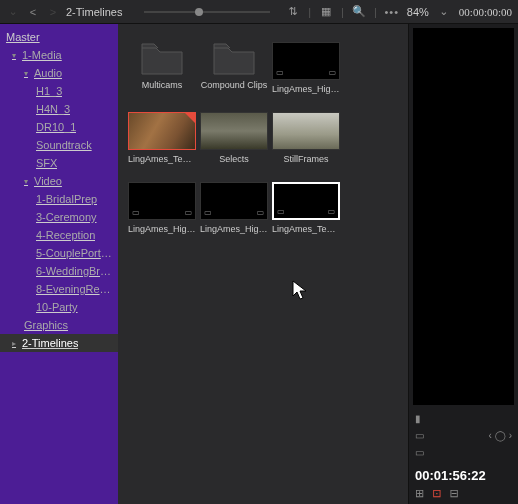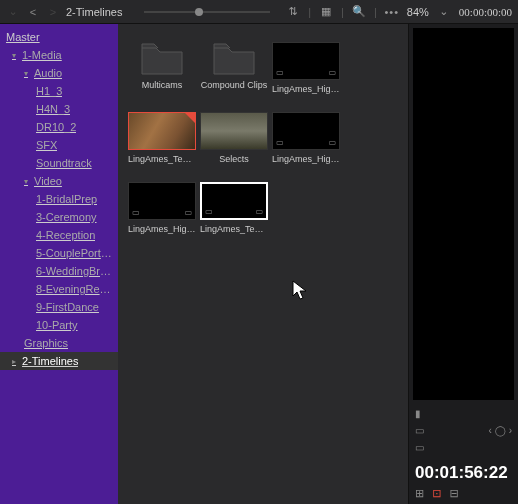--- a/index.html
+++ b/index.html
@@ -40,21 +40,21 @@
   .thumb.active { border: 2px solid #fff; }
   .thumb .tl-icon { position: absolute; bottom: 2px; left: 3px; font-size: 8px; color: #888; }
   .thumb .tl-icon.r { left: auto; right: 3px; }
   .thumb .corner-mark { position: absolute; top: 0; right: 0; width: 0; height: 0; border-top: 10px solid #e64b3c; border-left: 10px solid transparent; }
   .clip-label { font-size: 9px; color: #ccc; text-align: center; white-space: nowrap; overflow: hidden; text-overflow: ellipsis; width: 100%; }
   .cursor { position: absolute; left: 174px; top: 256px; pointer-events: none; }
   .right-panel { width: 110px; background: #1c1c1e; border-left: 1px solid #111; display: flex; flex-direction: column; }
   .viewer { flex: 1; background: #000; margin: 4px; }
   .vp-controls { padding: 4px 6px; }
   .vp-row { display: flex; align-items: center; justify-content: space-between; color: #888; font-size: 10px; margin-bottom: 6px; }
-  .vp-tc { color: #fff; font-size: 17px; font-weight: 600; padding: 4px 0; }
+  .vp-tc { color: #fff; font-size: 13px; font-weight: 600; padding: 4px 0; }
   .vp-icons { display: flex; gap: 8px; color: #888; font-size: 11px; }
   .vp-icons .rec { color: #e64b3c; }
   .dots { letter-spacing: 1px; }
 </style>
 </head>
 <body>
 
 <div class="topbar">
   <span class="nav-arrow disabled">⌄</span>
   <span class="nav-arrow">&lt;</span>
@@ -88,27 +88,27 @@
         <span class="caret">▾</span>
         <span class="lbl">Audio</span>
       </div>
     <div class="tree-item indent-3">
         <span class="lbl">H1_3</span>
       </div>
     <div class="tree-item indent-3">
         <span class="lbl">H4N_3</span>
       </div>
     <div class="tree-item indent-3">
-        <span class="lbl">DR10_2</span>
+        <span class="lbl">DR10_1</span>
+      </div>
+    <div class="tree-item indent-3">
+        <span class="lbl">Soundtrack</span>
       </div>
     <div class="tree-item indent-3">
         <span class="lbl">SFX</span>
-      </div>
-    <div class="tree-item indent-3">
-        <span class="lbl">Soundtrack</span>
       </div>
     <div class="tree-item indent-2">
         <span class="caret">▾</span>
         <span class="lbl">Video</span>
       </div>
     <div class="tree-item indent-3">
         <span class="lbl">1-BridalPrep</span>
       </div>
     <div class="tree-item indent-3">
         <span class="lbl">3-Ceremony</span>
@@ -117,23 +117,20 @@
         <span class="lbl">4-Reception</span>
       </div>
     <div class="tree-item indent-3">
         <span class="lbl">5-CouplePortraits</span>
       </div>
     <div class="tree-item indent-3">
         <span class="lbl">6-WeddingBreakfast</span>
       </div>
     <div class="tree-item indent-3">
         <span class="lbl">8-EveningReception</span>
-      </div>
-    <div class="tree-item indent-3">
-        <span class="lbl">9-FirstDance</span>
       </div>
     <div class="tree-item indent-3">
         <span class="lbl">10-Party</span>
       </div>
     <div class="tree-item indent-2">
         <span class="lbl">Graphics</span>
       </div>
     <div class="tree-item indent-1 selected">
         <span class="caret">▸</span>
         <span class="lbl">2-Timelines</span>
@@ -171,20 +168,24 @@
           <div class="thumb img1 selected">
               <div class="corner-mark"></div>
             </div>
           <div class="clip-label">LingAmes_Teaser...</div>
         </div>
         <div class="clip">
           <div class="thumb img2"></div>
           <div class="clip-label">Selects</div>
         </div>
         <div class="clip">
+          <div class="thumb img3"></div>
+          <div class="clip-label">StillFrames</div>
+        </div>
+        <div class="clip">
           <div class="thumb">
               <span class="tl-icon">▭</span>
               <span class="tl-icon r">▭</span>
             </div>
           <div class="clip-label">LingAmes_Highlig...</div>
         </div>
         <div class="clip">
           <div class="thumb">
               <span class="tl-icon">▭</span>
               <span class="tl-icon r">▭</span>

